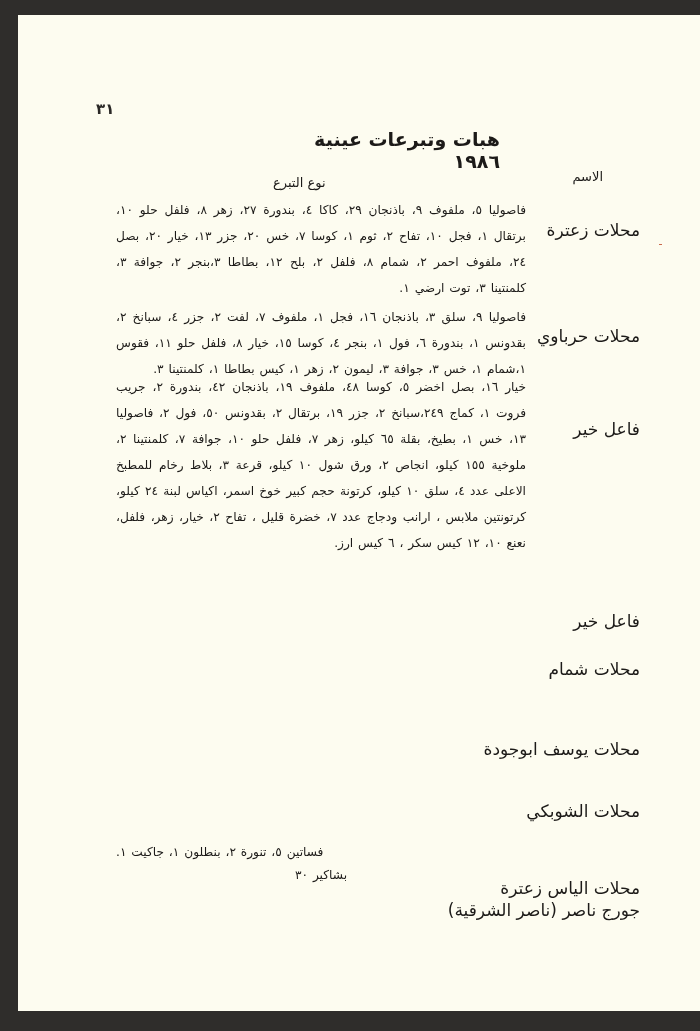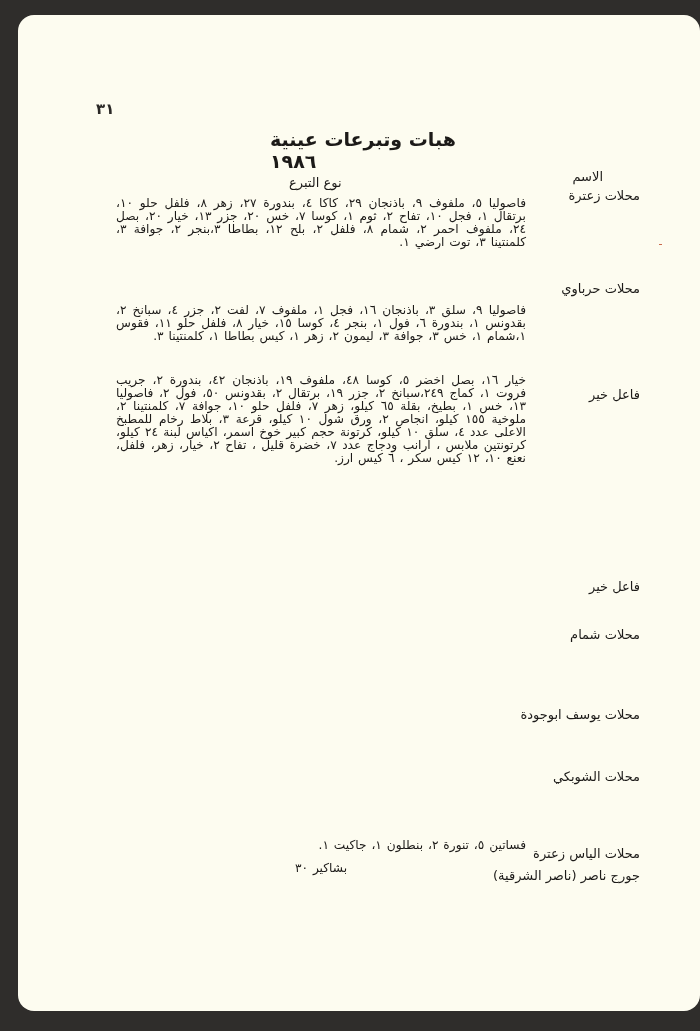--- a/index.html
+++ b/index.html
@@ -8,55 +8,54 @@
       background: #2f2d2b;
       position: relative;
       font-family: "DejaVu Sans", sans-serif;
     }
     .page {
       position: absolute;
       left: 18px; top: 15px;
       width: 682px; height: 996px;
       background: #fdfcf0;
       color: #1c1a18;
-      border-radius: 16px;
     }
     .page-number {
       position: absolute;
       left: 78px; top: 85px;
       font-size: 15px; font-weight: bold;
       color: #2a2826;
     }
     .title {
       position: absolute;
       left: 252px; top: 113px;
-      width: 230px; text-align: left;
+      width: 230px; text-align: right;
       font-size: 19px; font-weight: bold;
       direction: rtl;
     }
     .col-head-name {
       position: absolute;
       right: 97px; top: 154px;
       font-size: 13px; direction: rtl; text-align: center;
     }
     .col-head-type {
       position: absolute;
       left: 255px; top: 160px;
-      font-size: 13px; direction: rtl; margin-left: 16px;
+      font-size: 13px; direction: rtl;
     }
     .donor-name {
       position: absolute;
       right: 60px;
-      font-size: 13px; direction: rtl; white-space: nowrap;
+      font-size: 17px; direction: rtl; white-space: nowrap; margin-top: 32px;
     }
     .donation {
       position: absolute;
       left: 98px; width: 410px;
       direction: rtl; text-align: justify;
-      font-size: 12.2px; line-height: 13px;
+      font-size: 12.2px; line-height: 26px;
       word-spacing: 1px;
     }
     .stray-mark {
       position: absolute; left: 641px; top: 229px;
       width: 3px; height: 1px; background: #c9694d;
     }
   </style>
 </head>
 <body>
 
@@ -65,32 +64,32 @@
   <div class="title">هبات وتبرعات عينية ١٩٨٦</div>
 
   <div class="col-head-name">الاسم</div>
   <div class="col-head-type">نوع التبرع</div>
 
   <div class="stray-mark"></div>
 
   <div class="donor-name" style="top:173px">محلات زعترة</div>
   <div class="donation" style="top:182px">فاصوليا ٥، ملفوف ٩، باذنجان ٢٩، كاكا ٤، بندورة ٢٧، زهر ٨، فلفل حلو ١٠، برتقال ١، فجل ١٠، تفاح ٢، ثوم ١، كوسا ٧، خس ٢٠، جزر ١٣، خيار ٢٠، بصل ٢٤، ملفوف احمر ٢، شمام ٨، فلفل ٢، بلح ١٢، بطاطا ٣،بنجر ٢، جوافة ٣، كلمنتينا ٣، توت ارضي ١.</div>
 
-  <div class="donor-name" style="top:266px">محلات حرباوي</div>
+  <div class="donor-name" style="top:279px">محلات حرباوي</div>
   <div class="donation" style="top:289px">فاصوليا ٩، سلق ٣، باذنجان ١٦، فجل ١، ملفوف ٧، لفت ٢، جزر ٤، سبانخ ٢، بقدونس ١، بندورة ٦، فول ١، بنجر ٤، كوسا ١٥، خيار ٨، فلفل حلو ١١، فقوس ١،شمام ١، خس ٣، جوافة ٣، ليمون ٢، زهر ١، كيس بطاطا ١، كلمنتينا ٣.</div>
 
   <div class="donor-name" style="top:372px">فاعل خير</div>
   <div class="donation" style="top:359px">خيار ١٦، بصل اخضر ٥، كوسا ٤٨، ملفوف ١٩، باذنجان ٤٢، بندورة ٢، جريب فروت ١، كماج ٢٤٩،سبانخ ٢، جزر ١٩، برتقال ٢، بقدونس ٥٠، فول ٢، فاصوليا ١٣، خس ١، بطيخ، بقلة ٦٥ كيلو، زهر ٧، فلفل حلو ١٠، جوافة ٧، كلمنتينا ٢، ملوخية ١٥٥ كيلو، انجاص ٢، ورق شول ١٠ كيلو، قرعة ٣، بلاط رخام للمطبخ الاعلى عدد ٤، سلق ١٠ كيلو، كرتونة حجم كبير خوخ اسمر، اكياس لبنة ٢٤ كيلو، كرتونتين ملابس ، ارانب ودجاج عدد ٧، خضرة قليل ، تفاح ٢، خيار، زهر، فلفل، نعنع ١٠، ١٢ كيس سكر ، ٦ كيس ارز.</div>
 
   <div class="donor-name" style="top:564px">فاعل خير</div>
 
   <div class="donor-name" style="top:612px">محلات شمام</div>
 
   <div class="donor-name" style="top:692px">محلات يوسف ابوجودة</div>
 
   <div class="donor-name" style="top:754px">محلات الشوبكي</div>
 
   <div class="donor-name" style="top:831px">محلات الياس زعترة</div>
-  <div class="donation" style="top:824px; text-align:right">فساتين ٥، تنورة ٢، بنطلون ١، جاكيت ١.</div>
+  <div class="donation" style="top:824px; text-align:left">فساتين ٥، تنورة ٢، بنطلون ١، جاكيت ١.</div>
 
   <div class="donor-name" style="top:853px">جورج ناصر (ناصر الشرقية)</div>
   <div class="donation" style="top:847px; text-align:center">بشاكير ٣٠</div>
 </div>
 
 </body></html>

